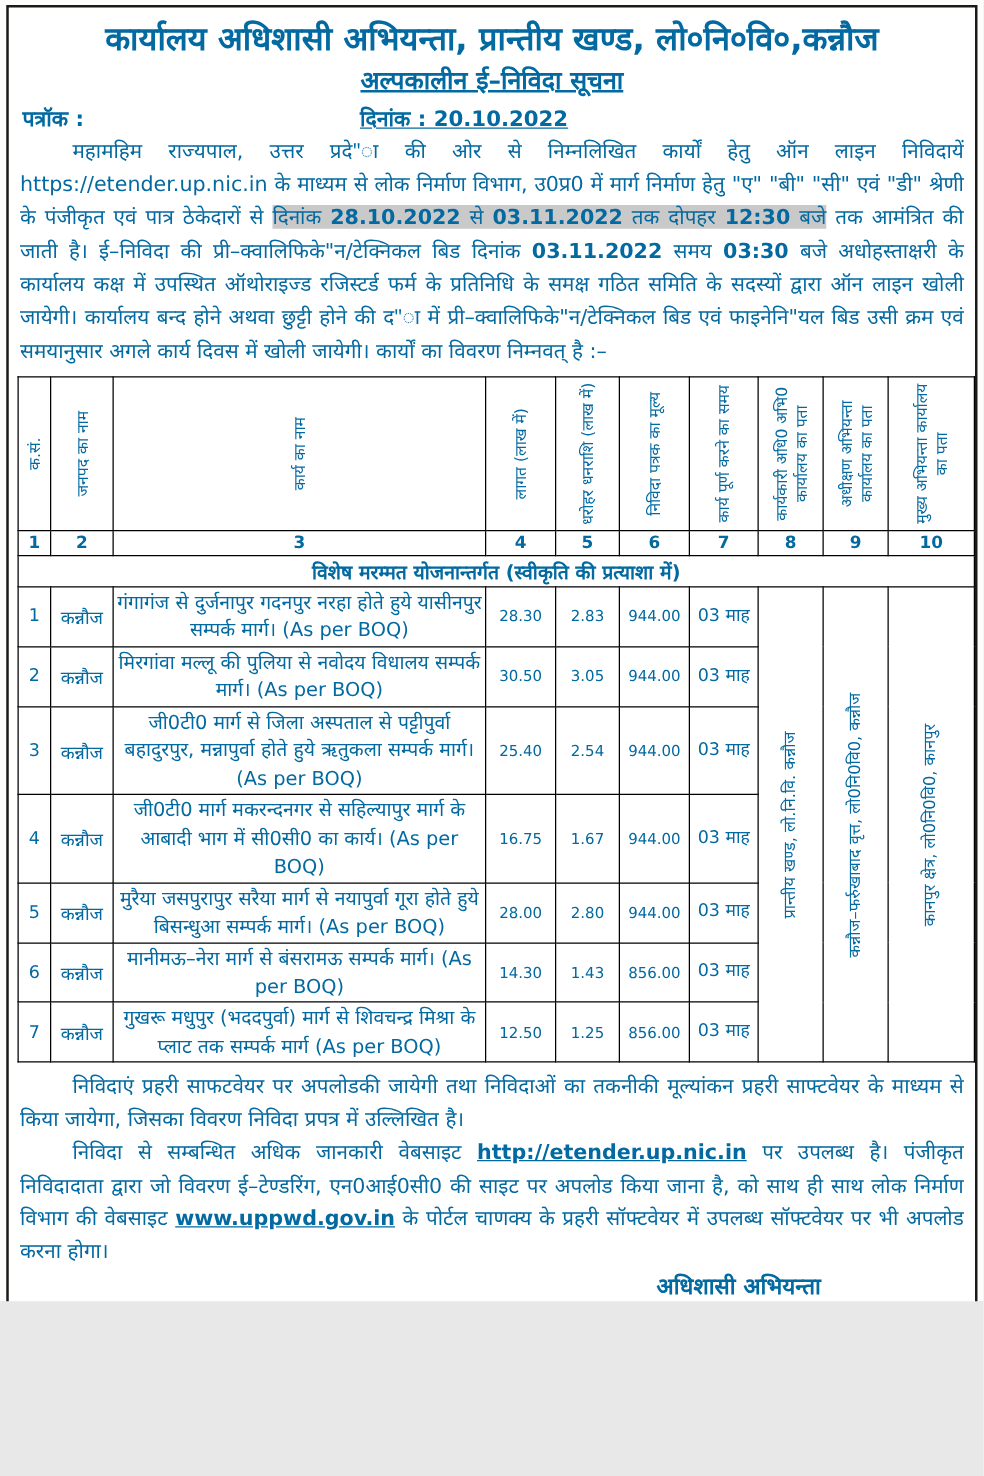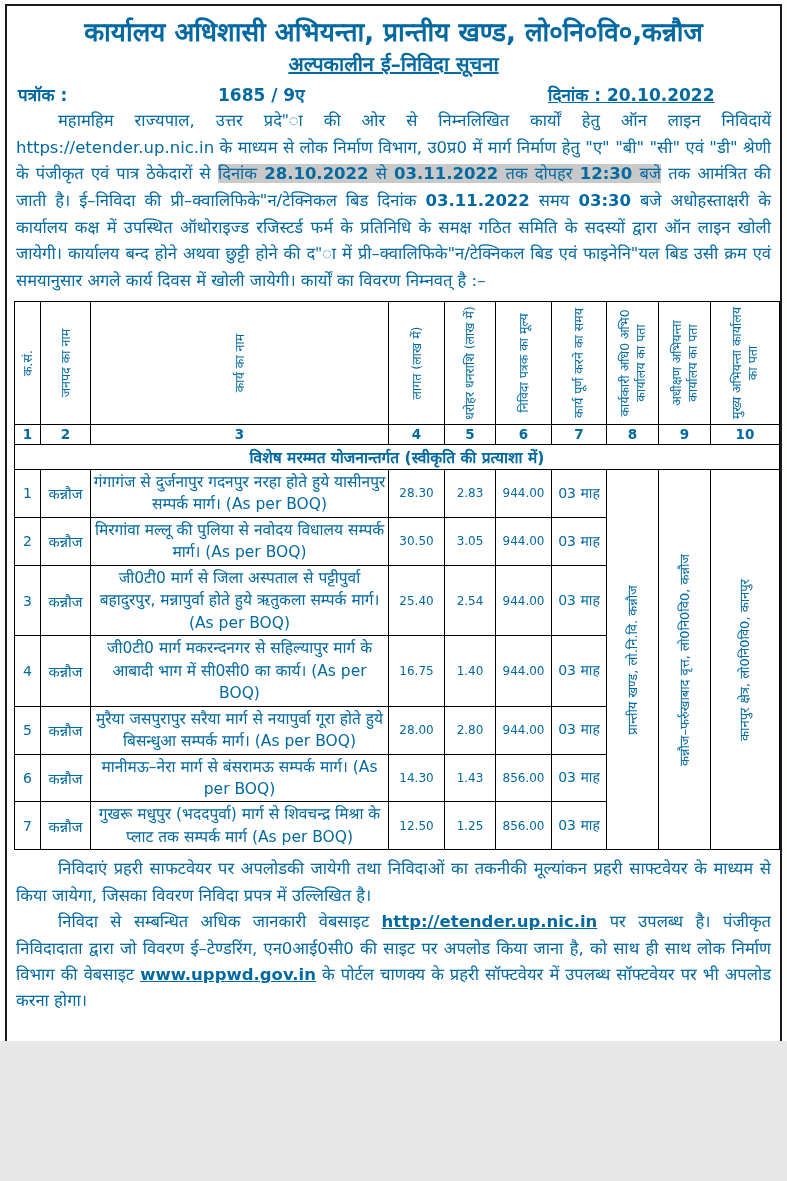--- a/index.html
+++ b/index.html
@@ -76,21 +76,20 @@
 <body>
 
 <div class="page">
   <div class="main-frame">
 
     <div class="office-title">कार्यालय अधिशासी अभियन्ता, प्रान्तीय खण्ड, लो०नि०वि०,कन्नौज</div>
     <div class="notice-title">अल्पकालीन ई–निविदा सूचना</div>
 
     <div class="letter-line">
       <span class="lbl">पत्रॉक :</span>
-      <span class="num">1685  / 9ए</span>
       <span class="date">दिनांक : 20.10.2022</span>
     </div>
 
     <div class="intro"><span>महामहिम राज्यपाल, उत्तर प्रदे"ा की ओर से निम्नलिखित कार्यों हेतु ऑन लाइन निविदायें </span><span>https://etender.up.nic.in</span><span> के माध्यम से लोक निर्माण विभाग, उ0प्र0 में मार्ग निर्माण हेतु "ए" "बी" "सी" एवं "डी" श्रेणी के पंजीकृत एवं पात्र ठेकेदारों से </span><span class="hl"><span>दिनांक </span><span class="b">28.10.2022</span><span> से </span><span class="b">03.11.2022</span><span> तक दोपहर </span><span class="b">12:30</span><span> बजे</span></span><span> तक आमंत्रित की जाती है। ई–निविदा की प्री–क्वालिफिके"न/टेक्निकल बिड दिनांक </span><span class="b">03.11.2022</span><span> समय </span><span class="b">03:30</span><span> बजे अधोहस्ताक्षरी के कार्यालय कक्ष में उपस्थित ऑथोराइज्ड रजिस्टर्ड फर्म के प्रतिनिधि के समक्ष गठित समिति के सदस्यों द्वारा ऑन लाइन खोली जायेगी। कार्यालय बन्द होने अथवा छुट्टी होने की द"ा में प्री–क्वालिफिके"न/टेक्निकल बिड एवं फाइनेनि"यल बिड उसी क्रम एवं समयानुसार अगले कार्य दिवस में खोली जायेगी। कार्यों का विवरण निम्नवत् है :–</span></div>
 
     <table class="tender">
       <colgroup>
         <col style="width:26px">
           <col style="width:50px">
           <col style="width:298px">
@@ -184,21 +183,21 @@
         <td class="val">25.40</td>
         <td class="val">2.54</td>
         <td class="val">944.00</td>
         <td class="time">03 माह</td>
       </tr>
       <tr>
         <td class="sn">4</td>
         <td class="dist">कन्नौज</td>
         <td class="work">जी0टी0 मार्ग मकरन्दनगर से सहिल्यापुर मार्ग के आबादी भाग में सी0सी0 का कार्य। (As per BOQ)</td>
         <td class="val">16.75</td>
-        <td class="val">1.40</td>
+        <td class="val">1.67</td>
         <td class="val">944.00</td>
         <td class="time">03 माह</td>
       </tr>
       <tr>
         <td class="sn">5</td>
         <td class="dist">कन्नौज</td>
         <td class="work">मुरैया जसपुरापुर सरैया मार्ग से नयापुर्वा गूरा होते हुये बिसन्धुआ सम्पर्क मार्ग। (As per BOQ)</td>
         <td class="val">28.00</td>
         <td class="val">2.80</td>
         <td class="val">944.00</td>
@@ -224,18 +223,19 @@
       </tr>
     </tbody>
       </table>
 
     <div class="after-table">
       <div class="foot-p">निविदाएं प्रहरी साफटवेयर पर अपलोडकी जायेगी तथा निविदाओं का तकनीकी मूल्यांकन प्रहरी साफ्टवेयर के माध्यम से किया जायेगा, जिसका विवरण निविदा प्रपत्र में उल्लिखित है।</div>
       <div class="foot-p"><span>निविदा से सम्बन्धित अधिक जानकारी वेबसाइट </span><span class="b u">http://etender.up.nic.in</span><span> पर उपलब्ध है। पंजीकृत निविदादाता द्वारा जो विवरण ई–टेण्डरिंग, एन0आई0सी0 की साइट पर अपलोड किया जाना है, को साथ ही साथ लोक निर्माण विभाग की वेबसाइट </span><span class="b u">www.uppwd.gov.in</span><span> के पोर्टल चाणक्य के प्रहरी सॉफ्टवेयर में उपलब्ध सॉफ्टवेयर पर भी अपलोड करना होगा।</span></div>
     </div>
 
     <div class="sig-block">
+      <div>अधिशासी अभियन्ता</div>
     </div>
 
   </div>
 
   <div class="bottom-bar"><span>UP-180652 दिनाँक 22.10.2022 विज्ञापन वेबसाइट </span><span>www.upgov.nlc.in</span><span> पर उपलब्ध है।</span></div>
 </div>
 
 </body></html>

